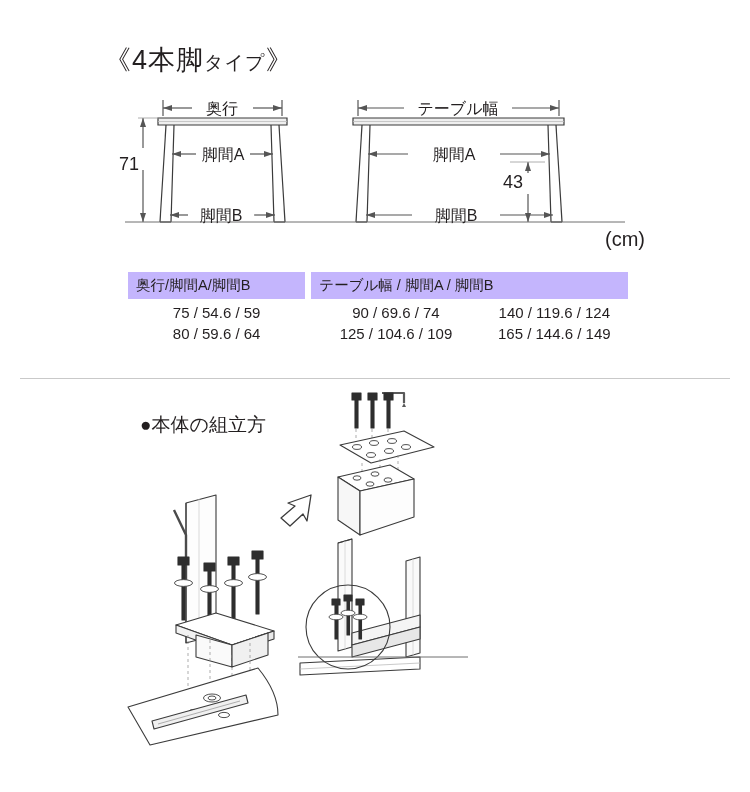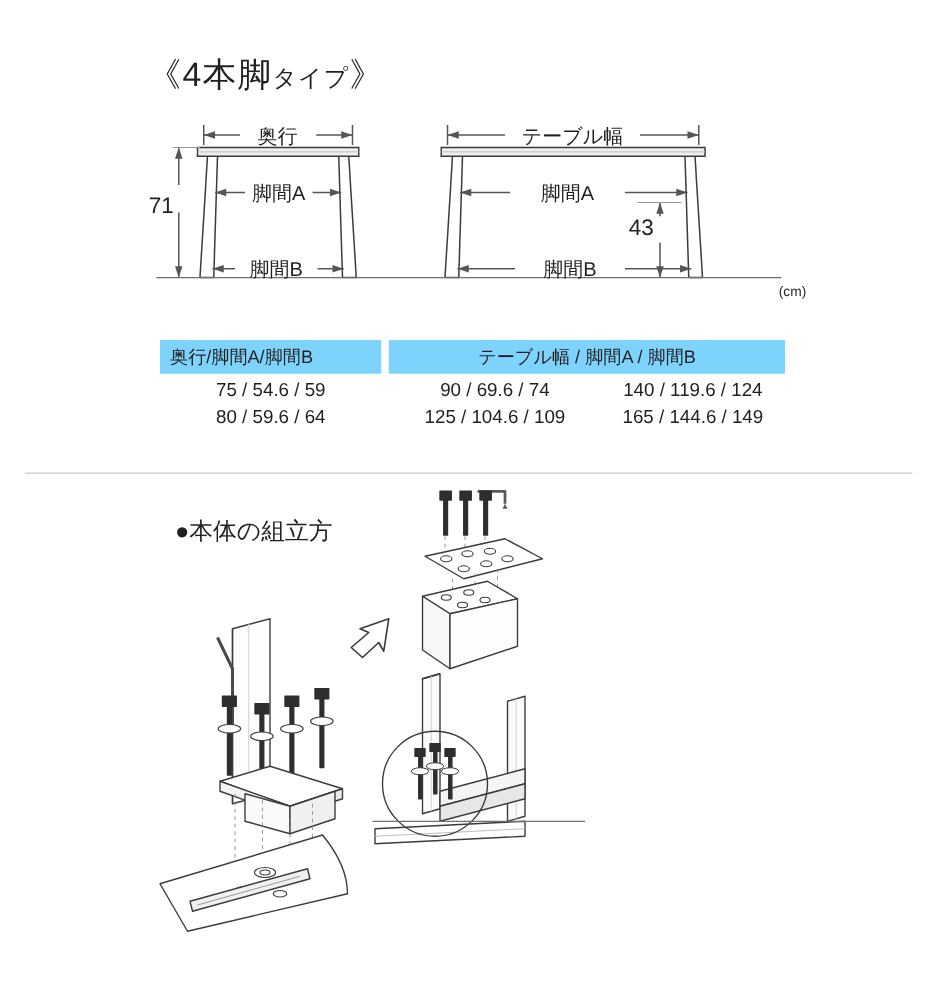--- a/index.html
+++ b/index.html
@@ -5,46 +5,46 @@
   html,body{margin:0;padding:0;}
   body{
     width:750px;height:792px;background:#ffffff;
     font-family:"Liberation Sans","DejaVu Sans",sans-serif;
     color:#231f20;position:relative;overflow:hidden;
   }
   .page{position:relative;width:750px;height:792px;}
 
   
   .title{
-    position:absolute;left:118px;top:42px;
+    position:absolute;left:104px;top:42px;
     font-size:25px;letter-spacing:1px;white-space:nowrap;
   }
   .title .big{font-size:27px;font-weight:400;}
   .title .small{font-size:19px;}
 
   
   .drawing{position:absolute;left:0;top:70px;width:682px;height:195px;}
   svg{display:block;}
 
   
   .unit{
-    position:absolute;right:105px;top:228px;font-size:11px;
+    position:absolute;right:105px;top:228px;font-size:20px;
   }
 
   
   .specs{position:absolute;left:128px;top:272px;width:500px;}
   .spec-head{
     display:flex;
   }
   .hdr{
-    background:#7dd3fc;font-size:14.5px;padding:4px 8px;box-sizing:border-box;
+    background:#c4b5fd;font-size:14.5px;padding:4px 8px;box-sizing:border-box;
     white-space:nowrap;
   }
   .hdr.left{width:178px;}
-  .hdr.right{width:318px;margin-left:6px;text-align:center;}
+  .hdr.right{width:318px;margin-left:6px;}
   .rows{position:relative;margin-top:3px;font-size:15px;}
   .rowline{display:flex;line-height:21px;justify-content:flex-end;}
   .col-a{width:178px;text-align:center;}
   .col-b{width:170px;text-align:center;margin-left:6px;}
   .col-c{width:148px;text-align:center;}
 
   
   .divider{
     position:absolute;left:20px;top:378px;width:710px;height:1px;background:#c9c9c9;
   }

